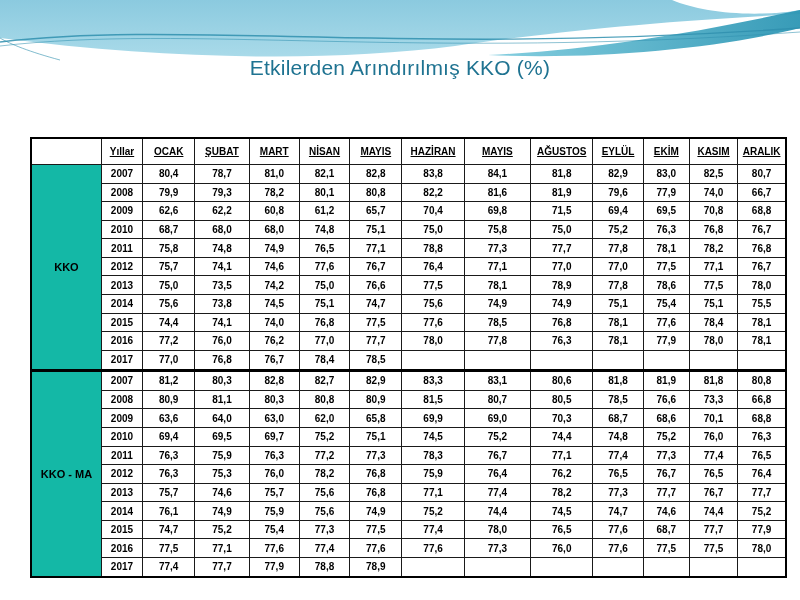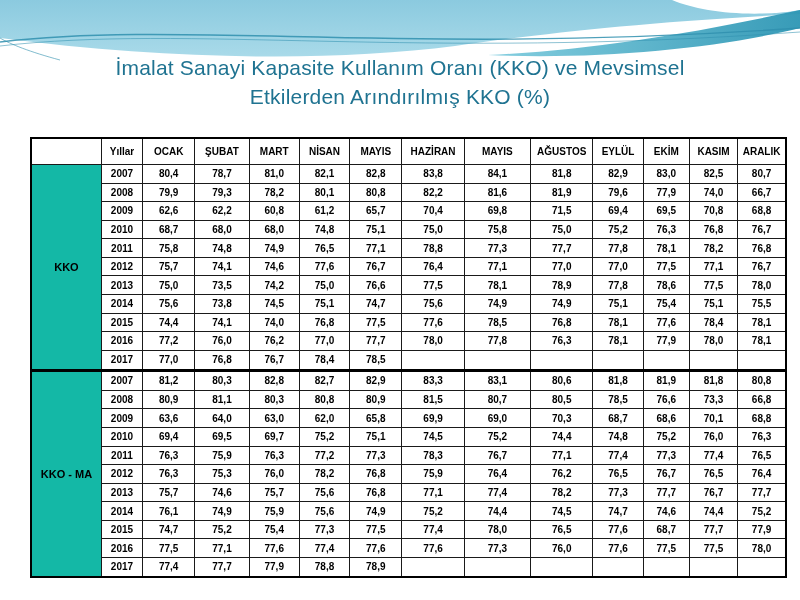--- a/index.html
+++ b/index.html
@@ -16,21 +16,21 @@
   }
   .table-wrap{position:absolute;left:30px;top:137px;width:757px;height:441px;}
   table.kko{
     width:100%;height:100%;border-collapse:collapse;table-layout:fixed;
     border:2px solid #000;font-size:10px;font-weight:bold;color:#000;
   }
   table.kko th,table.kko td{
     border:1px solid #1a1a1a;text-align:center;vertical-align:middle;
     padding:0;overflow:hidden;white-space:nowrap;
   }
-  table.kko thead th{height:25px;font-size:10px;}
+  table.kko thead th{height:25px;font-size:10px;text-decoration:underline;}
   table.kko td{font-size:10px;}
   td.year-cell{font-size:10px;border-right:2px solid #000;}
   th.section-cell{border-right:2px solid #000;font-size:11px;background:#14b8a6;}
   th.corner-cell{border-right:2px solid #000;}
   tr.section-start td, tr.section-start th{border-top:3px solid #000;}
   thead tr th{border-bottom:1.5px solid #000;}
 </style>
 </head>
 <body>
 
@@ -53,21 +53,20 @@
     <path d="M672,0 H800 V10 C752,18 700,12 672,0 Z" fill="#ffffff"></path>
 
     <path d="M800,10 C690,34 590,50 488,55 C600,60 720,48 800,28 Z" fill="url(#tealWave)" opacity="0.95"></path>
 
     <path d="M0,42 C190,20 400,56 800,28" fill="none" stroke="#2F8FAE" stroke-width="1.4" opacity="0.85"></path>
     <path d="M0,46 C190,24 410,60 800,32" fill="none" stroke="#2F8FAE" stroke-width="1" opacity="0.55"></path>
     <path d="M60,60 C30,52 10,44 0,38" fill="none" stroke="#2F8FAE" stroke-width="1" opacity="0.6"></path>
   </svg>
 
   <div class="title">
-    <div>İmalat Sanayi Kapasite Kullanım Oranı (KKO) ve Mevsimsel</div>
     <div>Etkilerden Arındırılmış KKO (%)</div>
   </div>
 
   <div class="table-wrap">
     <table class="kko">
       <colgroup>
         <col style="width:70px">
           <col style="width:41px">
         <col style="width:52px">
           <col style="width:54px">

